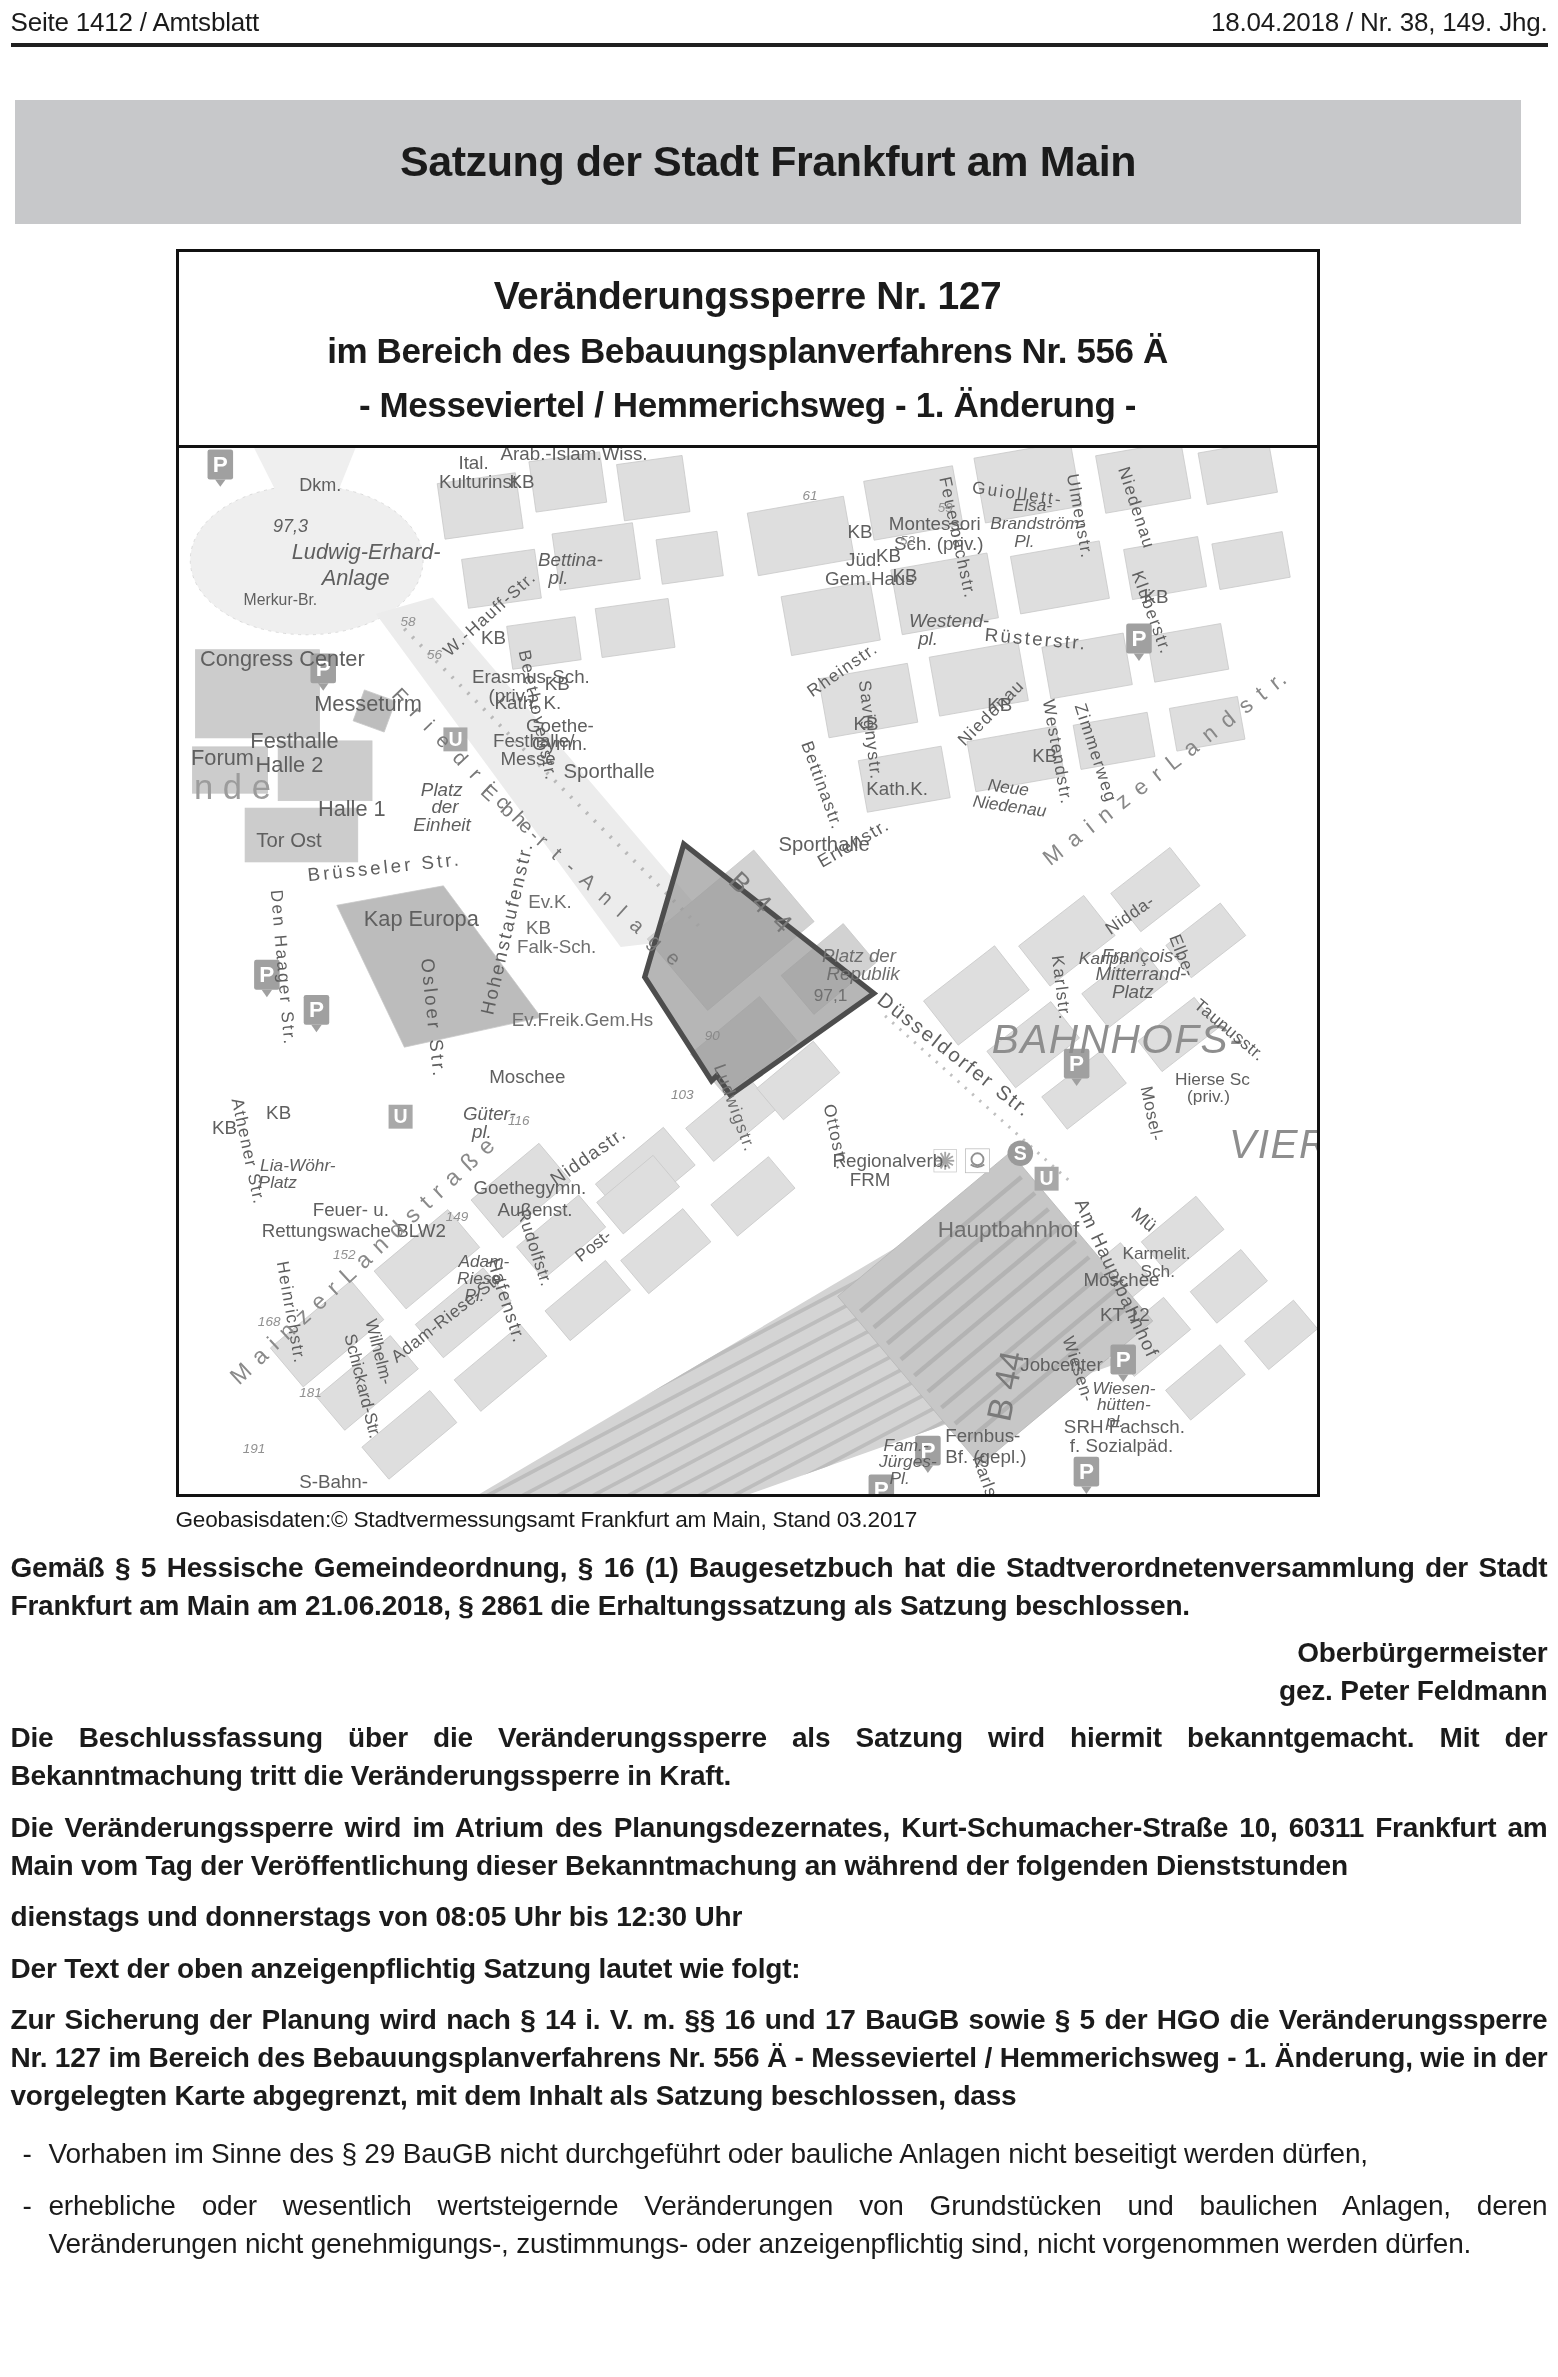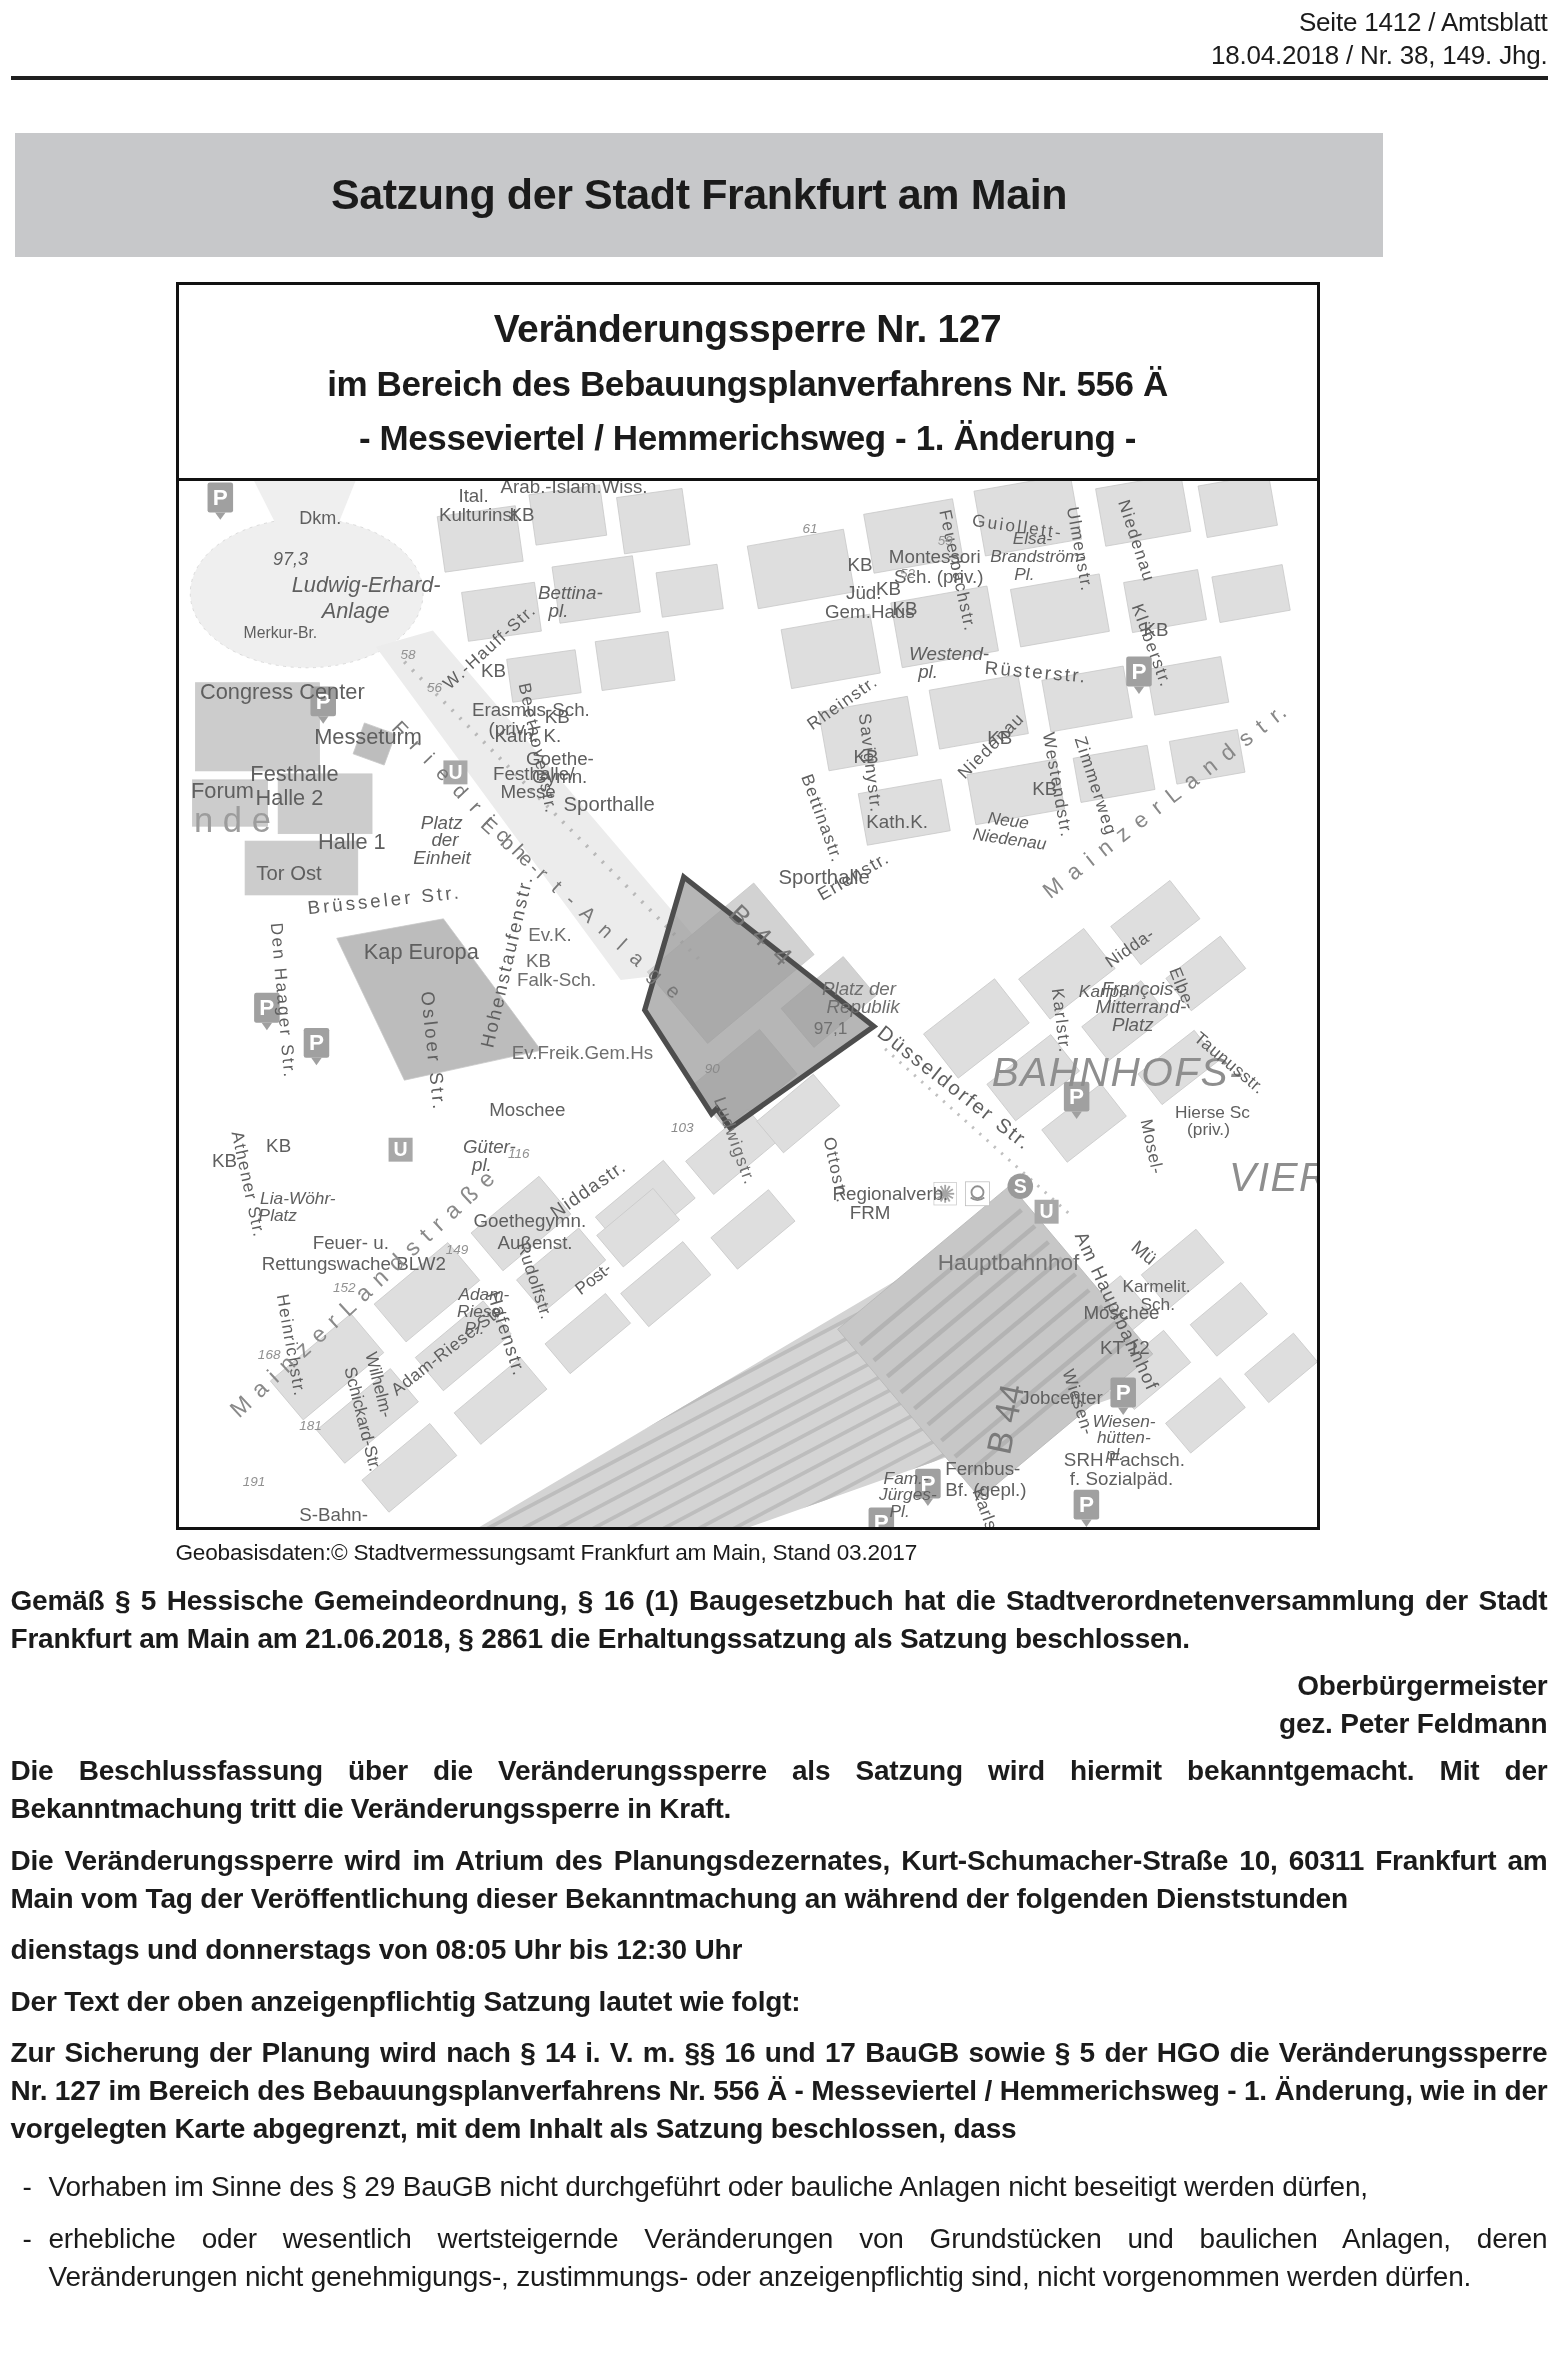--- a/index.html
+++ b/index.html
@@ -3,24 +3,24 @@
 <meta charset="utf-8">
 <style>
   html,body{margin:0;padding:0;background:#fff;}
   body{
     width:1558px;height:2377px;overflow:hidden;position:relative;
     font-family:"Liberation Sans","DejaVu Sans",sans-serif;color:#1b1b1b;
   }
   .page{padding:0 10.5px;}
   
   .hdr{display:flex;justify-content:space-between;align-items:flex-end;
-       padding-top:6px;font-size:26px;line-height:33px;letter-spacing:-0.2px;flex-direction:column;}
+       padding-top:6px;font-size:26px;line-height:33px;letter-spacing:-0.2px;}
   .rule{height:3.8px;background:#1f1f1f;margin-top:3.8px;}
   
-  .banner{margin-top:53px;margin-left:4.5px;width:1368px;height:124px;background:#c7c8ca;
+  .banner{margin-top:53px;margin-left:4.5px;width:1506px;height:124px;background:#c7c8ca;
           display:flex;align-items:center;justify-content:center;}
   .banner h1{margin:0;font-size:43px;font-weight:bold;letter-spacing:-0.4px;}
   
   .doc-box{margin-top:25px;margin-left:165px;width:1138px;border:3.8px solid #111;}
   .box-titles{text-align:center;padding:15px 0 13.5px 0;font-weight:bold;}
   .bt1{font-size:39px;line-height:57px;letter-spacing:-0.4px;}
   .bt2,.bt3{font-size:35px;line-height:54px;letter-spacing:-0.4px;}
   .map-wrap{border-top:3.8px solid #111;line-height:0;}
   svg.map{background:#fff;}
   

